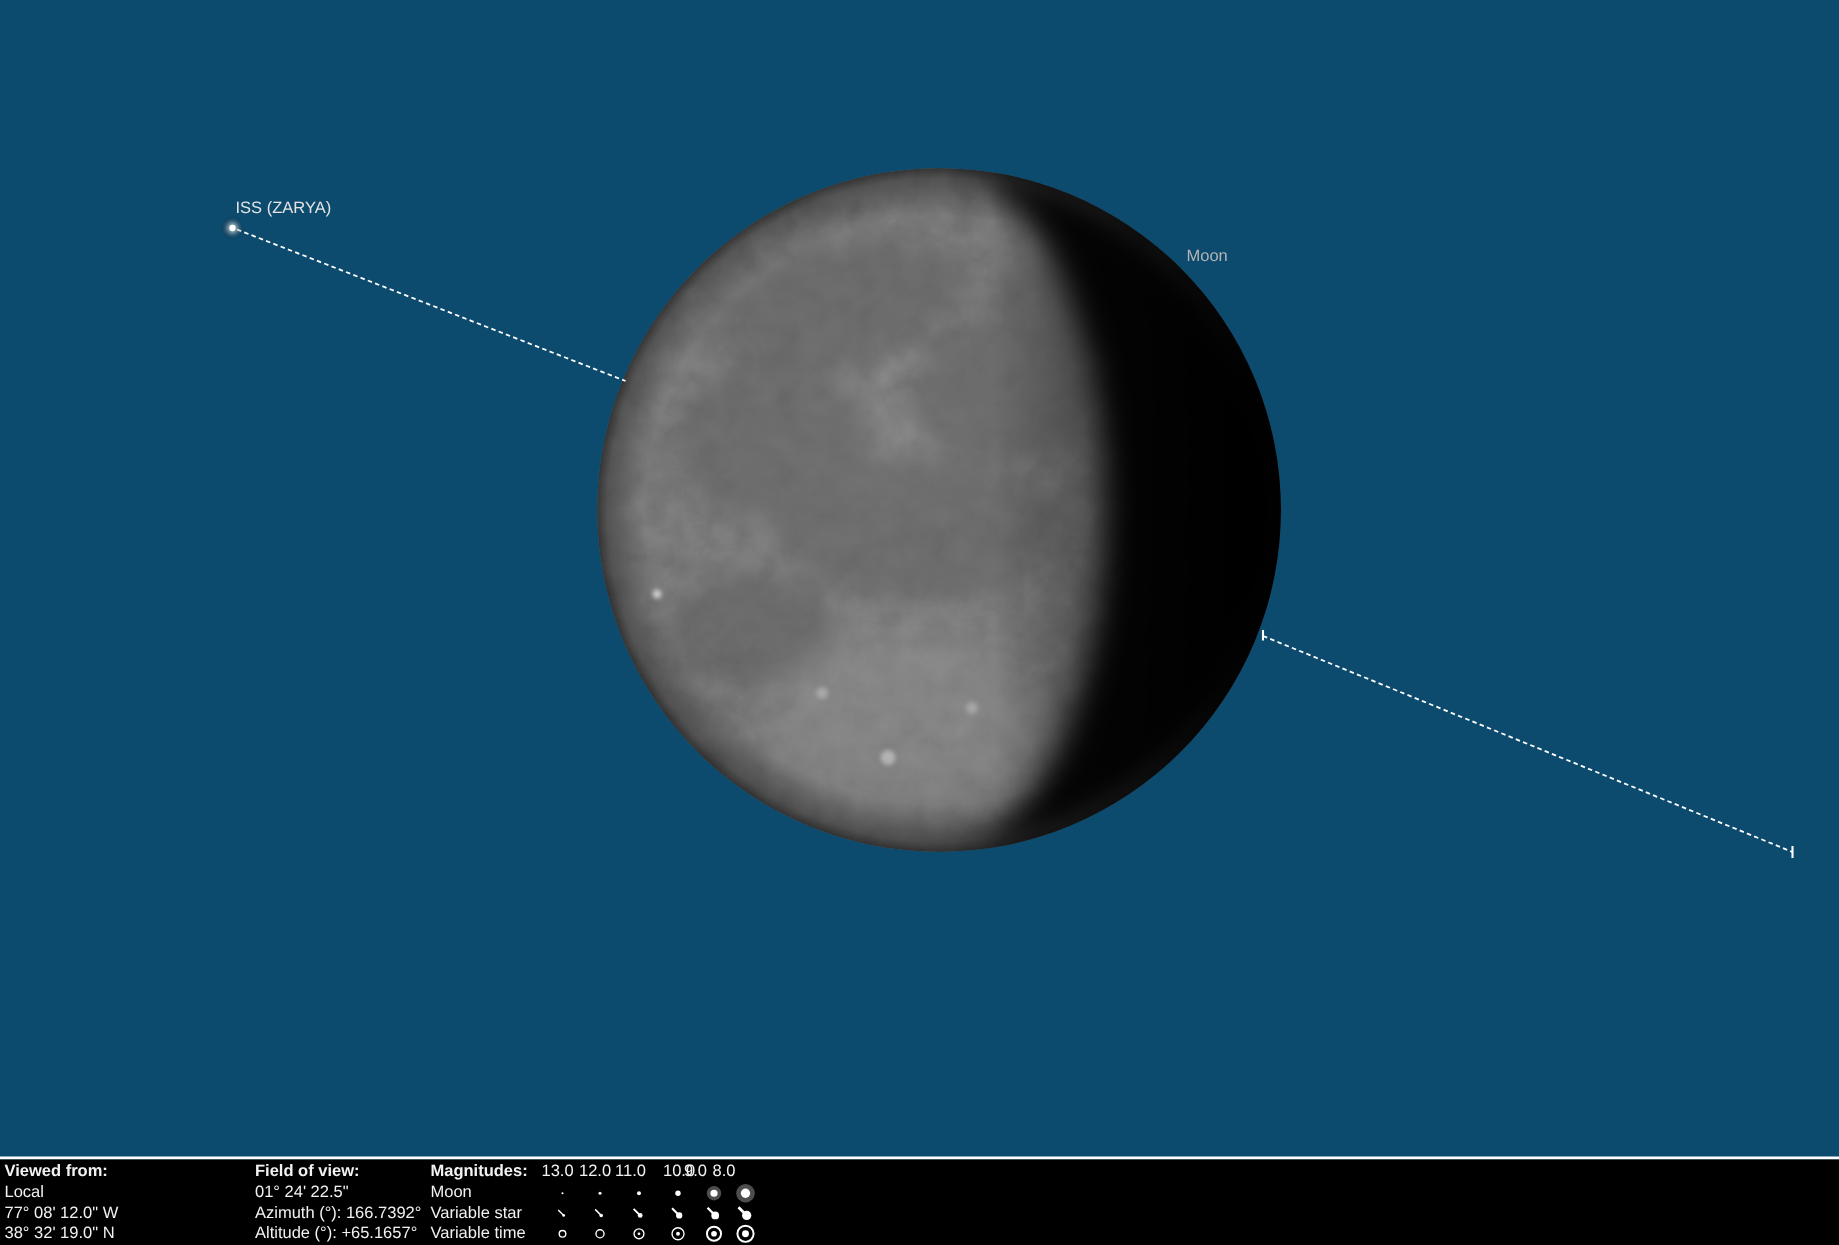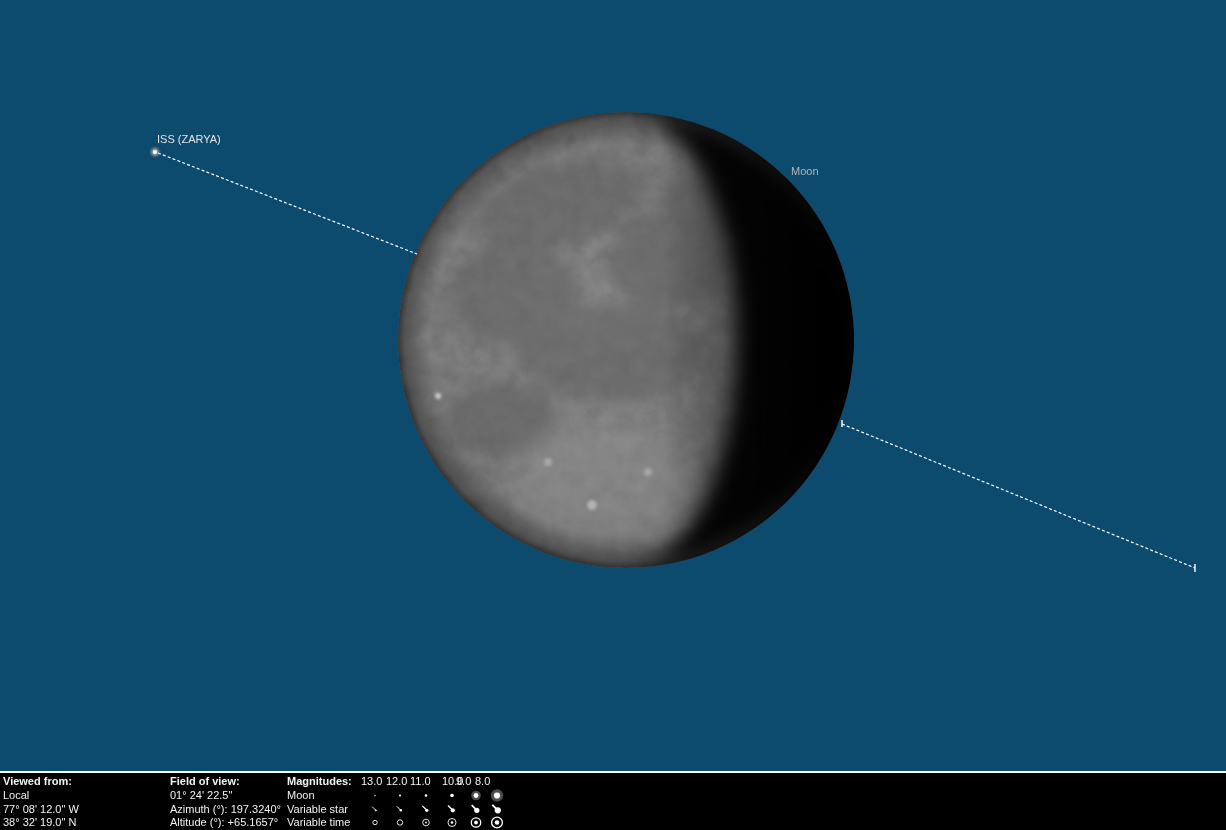--- a/index.html
+++ b/index.html
@@ -126,21 +126,21 @@
 <div id="statusbar">
   <div class="sb-col" style="left:3px">
     <div class="hdr">Viewed from:</div>
     <div class="val">Local</div>
     <div class="val">77° 08' 12.0" W</div>
     <div class="val">38° 32' 19.0" N</div>
   </div>
   <div class="sb-col" style="left:170px">
     <div class="hdr">Field of view:</div>
     <div class="val">01° 24' 22.5"</div>
-    <div class="val">Azimuth (°): 197.3240°</div>
+    <div class="val">Azimuth (°): 166.7392°</div>
     <div class="val">Altitude (°): +65.1657°</div>
   </div>
   <div class="sb-col" style="left:287px">
     <div class="hdr">Magnitudes:</div>
     <div class="val">Moon</div>
     <div class="val">Variable star</div>
     <div class="val">Variable time</div>
   </div>
 
   <span class="mag-val" style="left:361px">13.0</span>

